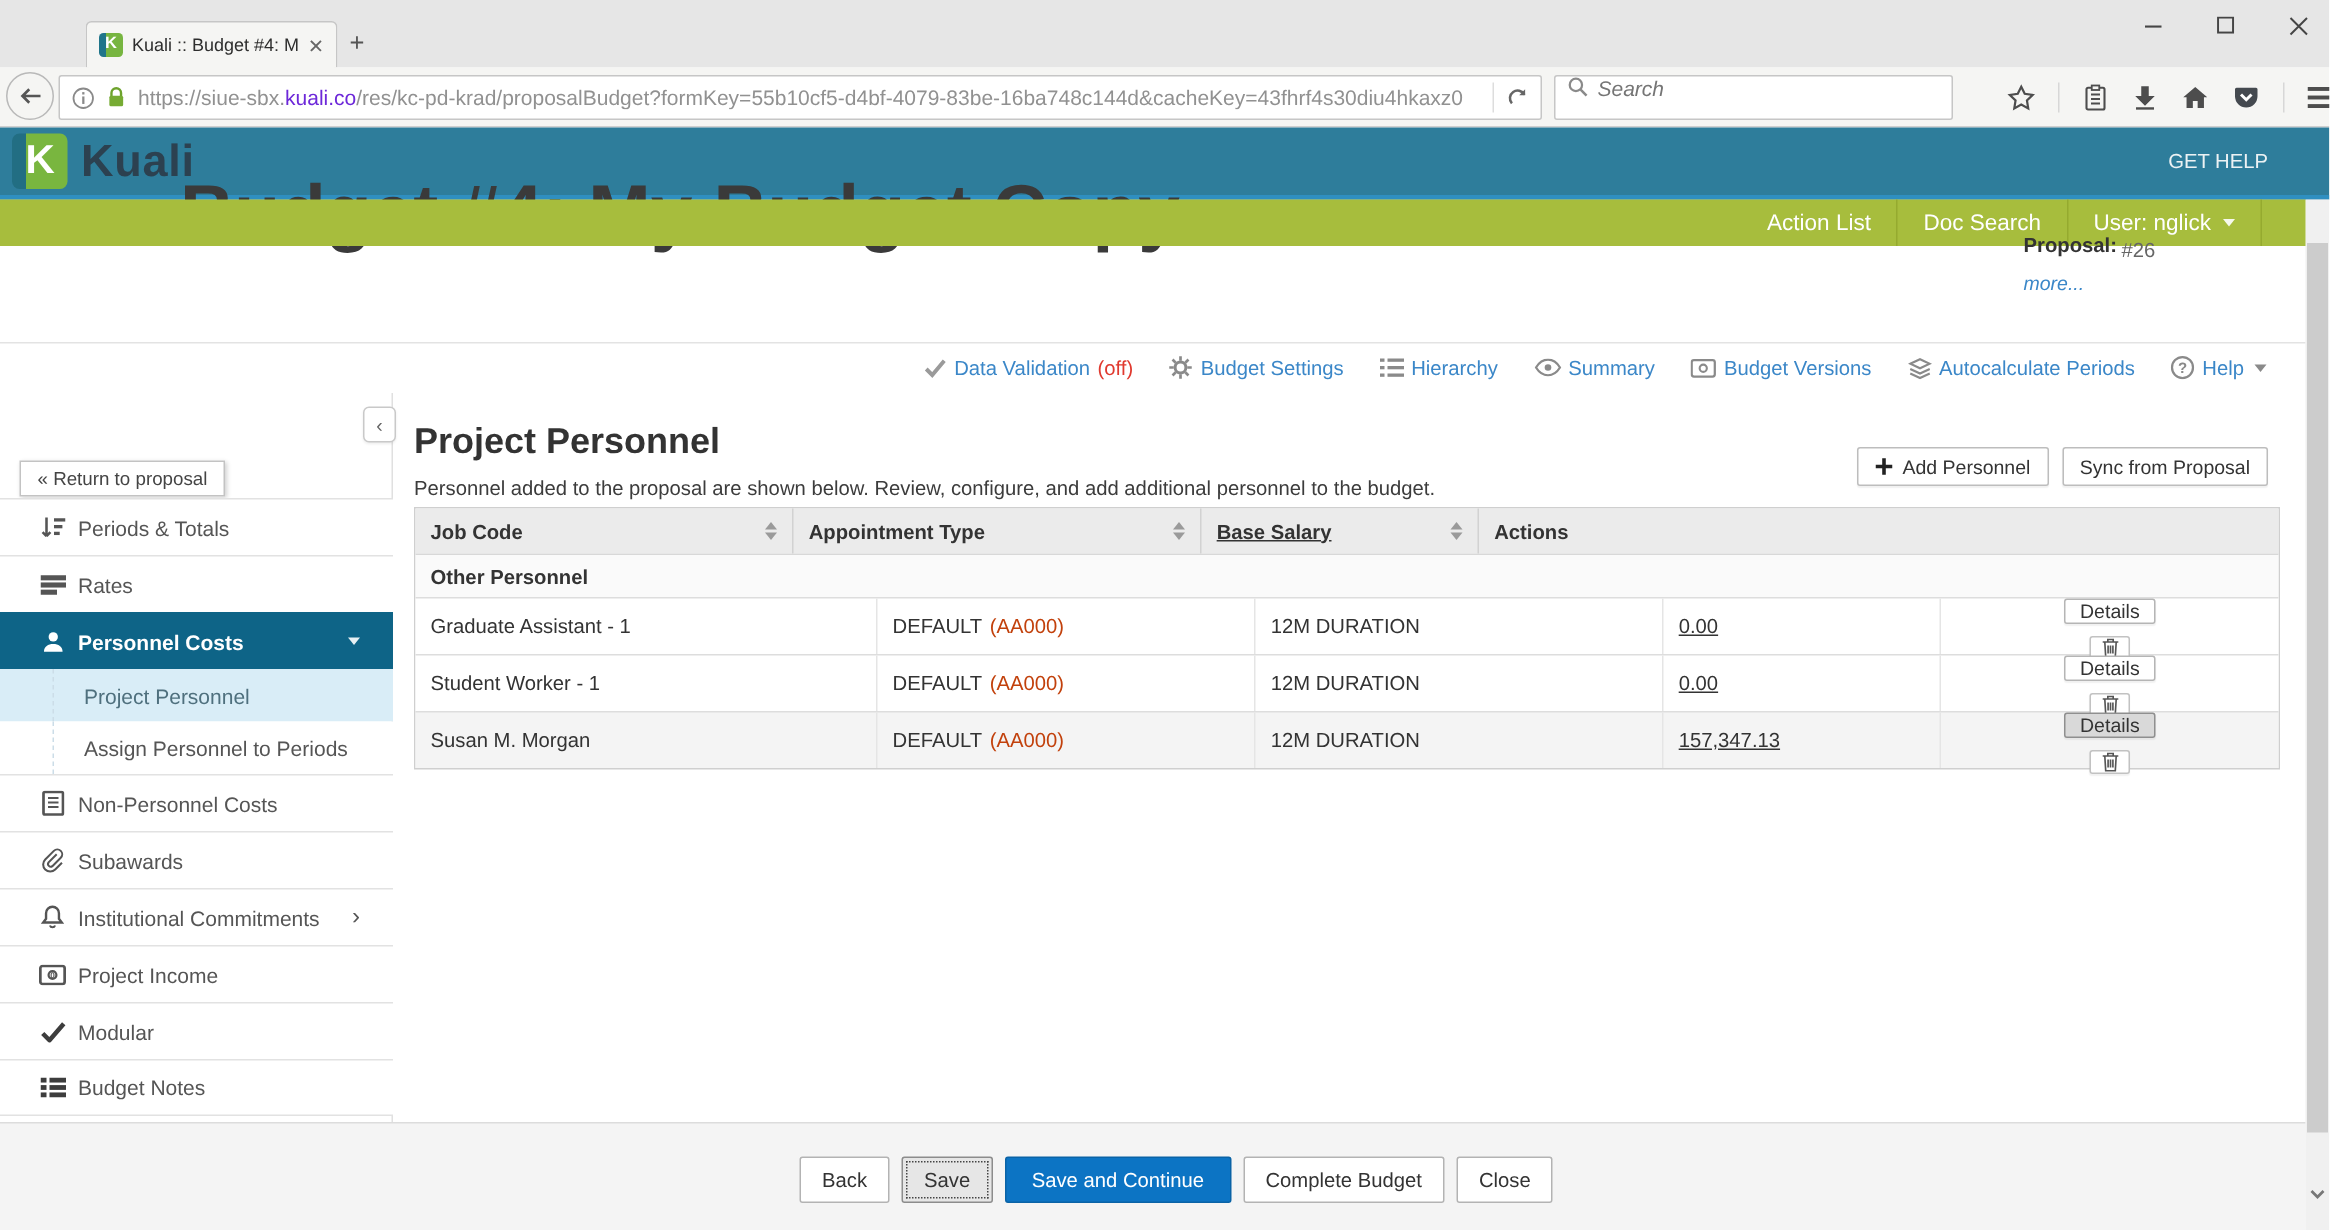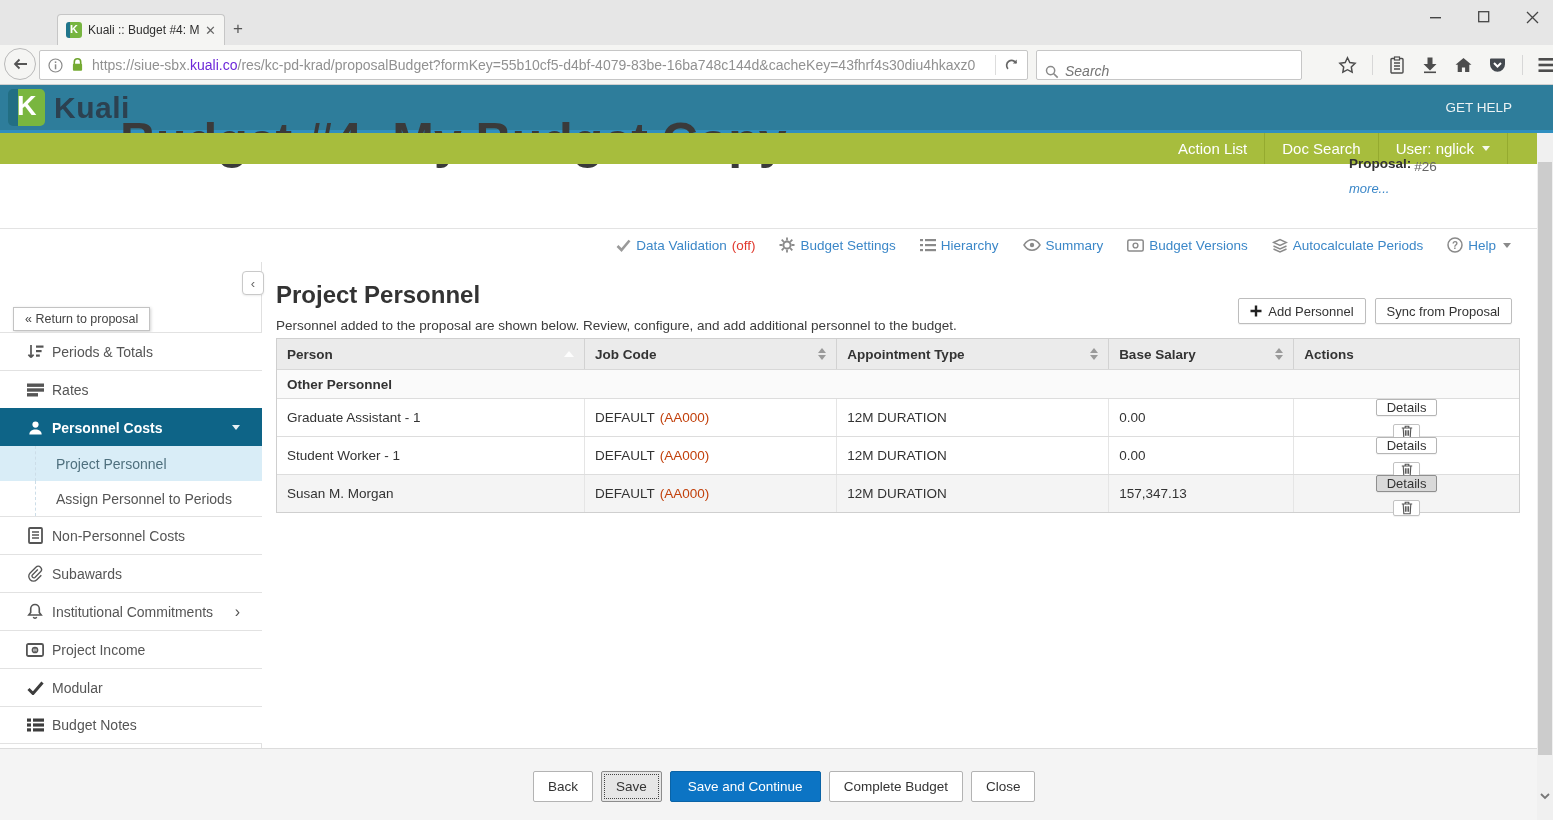--- a/index.html
+++ b/index.html
@@ -23,21 +23,21 @@
   .browserbar { position:absolute; left:0; top:45px; width:1553px; height:40px; background:#f5f5f3; border-bottom:1px solid #cfcfcf; }
   .back-btn { position:absolute; left:4px; top:3px; width:32px; height:32px; border:1px solid #b9b9b9; border-radius:50%; background:#f5f5f3;
               display:flex; align-items:center; justify-content:center; }
   .url-box { position:absolute; left:39px; top:5px; width:989px; height:30px; background:#fff; border:1px solid #c6c6c6; border-radius:2px;
              display:flex; align-items:center; padding:0 8px; gap:7px; }
   .url-text { font-size:14px; white-space:nowrap; overflow:hidden; flex:1; }
   .url-text .dim { color:#919191; }
   .url-text .domain { color:#6d28d9;text-align:right; }
   .url-reload { border-left:1px solid #ddd; padding-left:8px; height:20px; display:flex; align-items:center; }
   .search-box { position:absolute; left:1036px; top:5px; width:266px; height:30px; background:#fff; border:1px solid #c6c6c6; border-radius:2px;
-                display:flex; align-items:flex-end; padding:0 8px; gap:6px; }
+                display:flex; align-items:flex-start; padding:0 8px; gap:6px; }
   .search-box input { border:none; outline:none; font-style:italic; font-size:14px; color:#777; width:200px; background:transparent;
                       font-family:"Liberation Sans", sans-serif; }
   .chrome-icons { position:absolute; left:1338px; top:5px; height:30px; display:flex; align-items:center; gap:15px; }
   .chrome-sep { width:1px; height:20px; background:#d7d7d7; }
 
   
   .appheader { position:absolute; left:0; top:85px; width:1553px; height:48px; background:#2e7d9b; border-bottom:3px solid #2f8fc0; }
   .klogo { position:absolute; left:8px; top:4px; width:37px; height:37px; border-radius:5px; overflow:hidden;
            background:linear-gradient(90deg,#226e83 0%,#226e83 26%,#79b63f 26%,#79b63f 100%); }
   .klogo span { position:absolute; left:9px; top:2px; color:#fff; font-weight:bold; font-size:27px; }
@@ -90,21 +90,21 @@
   .main-title { position:absolute; left:14px; top:19px; font-size:24px; font-weight:600; color:#333; }
   .main-desc { position:absolute; left:14px; top:56px; font-size:13.5px; color:#3c3c3c; }
   .main-actions { position:absolute; right:25px; top:36px; display:flex; gap:9px; }
   .abtn { height:26px; padding:0 11px; background:#fff; border:1px solid #bdbdbd; border-radius:2px; font-size:13px; color:#333;
           display:flex; align-items:center; gap:6px; box-shadow:0 1px 1px rgba(0,0,0,.06); font-family:"Liberation Sans",sans-serif; }
 
   .tbl { position:absolute; left:14px; top:76px; width:1244px; border:1px solid #cfcfcf; }
   .tbl-head { display:flex; height:30px; background:#ebebeb; }
   .th { display:flex; align-items:center; padding:0 10px; font-weight:bold; font-size:13.5px; color:#333; border-right:1px solid #d2d2d2; }
   .th:last-child { border-right:none; }
-  .c1{width:24.8%;} .c2{width:20.3%;} .c3{width:21.9%;} .c4{width:14.9%;} .c5{width:18.1%;}
+  .c1{width:24.8%;} .c2{width:20.3%;} .c3{width:21.9%;} .c4{width:14.9%;text-decoration:underline;} .c5{width:18.1%;}
   .sort-asc { margin-left:auto; width:0; height:0; border-left:5px solid transparent; border-right:5px solid transparent; border-bottom:6px solid #fdfdfd; }
   .sort-both { margin-left:auto; display:flex; flex-direction:column; gap:2px; align-items:center; }
   .sort-both i { display:block; width:0; height:0; border-left:4px solid transparent; border-right:4px solid transparent; }
   .sort-both .up { border-bottom:5px solid #9a9a9a; }
   .sort-both .dn { border-top:5px solid #9a9a9a; }
   .group-row { height:29px; background:#fafafa; border-top:1px solid #d8d8d8; display:flex; align-items:center; padding:0 10px;
                font-weight:bold; font-size:13.5px; color:#333; }
   .tr { display:flex; height:38px; border-top:1px solid #dddddd; background:#fff; }
   .tr.alt { background:#f4f4f4; }
   .td { display:flex; align-items:center; padding:0 10px; font-size:13.5px; color:#333; border-right:1px solid #e5e5e5; }
@@ -429,24 +429,20 @@
           </svg>
         <span>Add Personnel</span>
       </button>
       <button class="abtn">
         <span>Sync from Proposal</span>
       </button>
     </div>
 
     <div class="tbl">
       <div class="tbl-head">
-        <div class="th c1">
-            <span>Person</span>
-            <span class="sort-asc"></span>
-          </div>
         <div class="th c2">
             <span>Job Code</span>
             <span class="sort-both">
               <i class="up"></i>
               <i class="dn"></i>
             </span>
           </div>
         <div class="th c3">
             <span>Appointment Type</span>
             <span class="sort-both">

